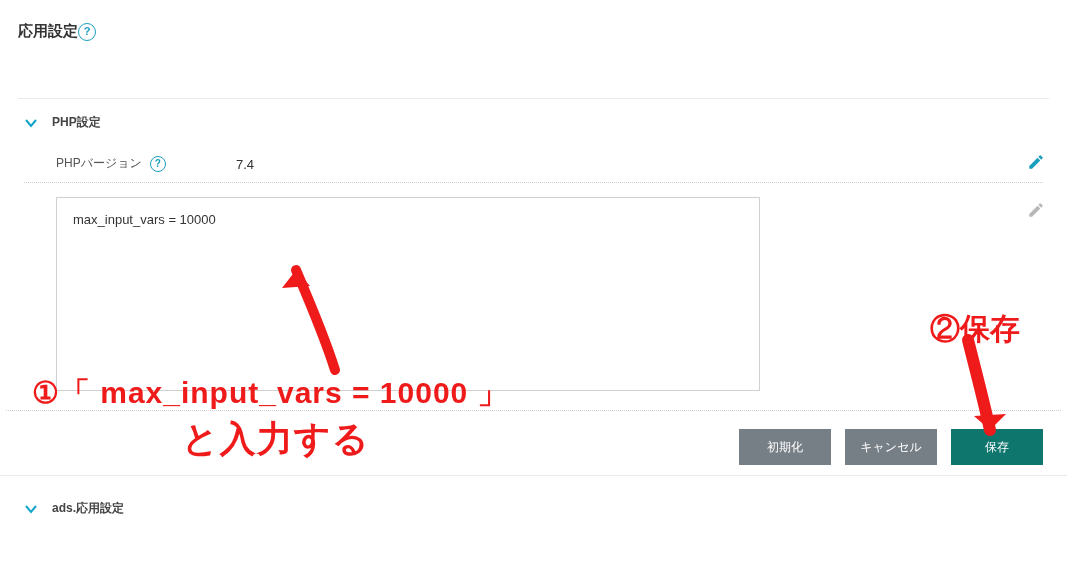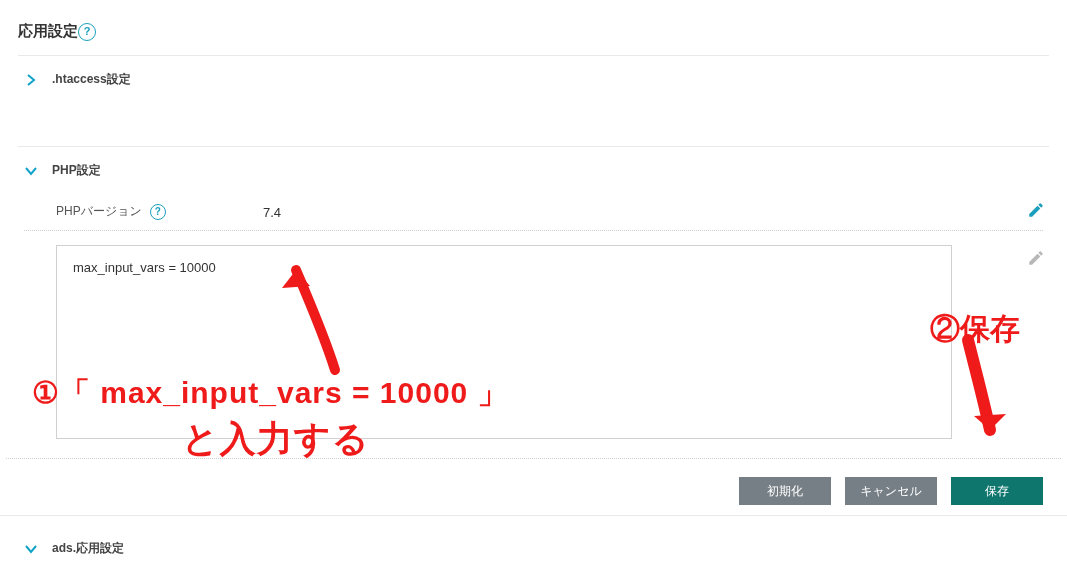--- a/index.html
+++ b/index.html
@@ -70,21 +70,21 @@
   }
   .panel {
     padding: 6px 0 0 0;
   }
   .form-row {
     display: flex;
     align-items: flex-start;
     padding: 14px 0 10px 32px;
     border-top: 1px dotted #cfcfcf;
   }
-  .form-row:first-child { border-top: none; gap: 27px; }
+  .form-row:first-child { border-top: none; }
   .form-label {
     width: 180px;
     font-size: 12px;
     color: #555;
     display: flex;
     align-items: center;
     gap: 8px;
     padding-top: 4px;
   }
   .form-value {
@@ -102,21 +102,21 @@
     height: 22px;
     cursor: pointer;
     display: flex;
     align-items: center;
     justify-content: center;
   }
   .edit-pencil svg { width: 18px; height: 18px; }
   .edit-pencil.active svg path { fill: #1b9fbd; }
   .edit-pencil.muted svg path { fill: #b8b8b8; }
   .textarea-box {
-    width: 896px;
+    width: 704px;
     height: 194px;
     border: 1px solid #d0d0d0;
     padding: 14px 16px;
     font-size: 13px;
     color: #333;
     font-family: inherit;
     resize: none;
     background: #fff;
     outline: none;
   }
@@ -126,21 +126,21 @@
     gap: 14px;
     padding: 18px 18px 10px 0;
     border-top: 1px dotted #cfcfcf;
     margin-top: 6px;
     margin-left: -18px;
     margin-right: -18px;
     padding-left: 18px;
   }
   .btn {
     min-width: 92px;
-    height: 28px;
+    height: 36px;
     border: none;
     font-size: 12px;
     color: #fff;
     cursor: pointer;
     font-family: inherit;
   }
   .btn-gray { background: #777f86; }
   .btn-primary { background: #0f766e; }
   .last-border {
     border-top: 1px solid #e9e9e9;
@@ -179,30 +179,20 @@
 </head>
 <body>
 
 <div class="wrap">
 
   <div class="section-title">
     <span>応用設定</span>
     <span class="help-icon">?</span>
   </div>
 
-  <div class="accordion-row">
-    <div class="accordion-head">
-      <span class="chev chev-right">
-        <svg viewBox="0 0 12 12" width="12" height="12">
-            <path d="M3 1 L9 6 L3 11"></path>
-          </svg>
-      </span>
-      <span class="accordion-label">.htaccess設定</span>
-    </div>
-  </div>
 
   <div class="accordion-row" style="padding-bottom:0;margin-top:43px;">
     <div class="accordion-head">
       <span class="chev chev-down">
         <svg viewBox="0 0 12 12" width="12" height="12">
             <path d="M1 3 L6 9 L11 3"></path>
           </svg>
       </span>
       <span class="accordion-label">PHP設定</span>
     </div>

